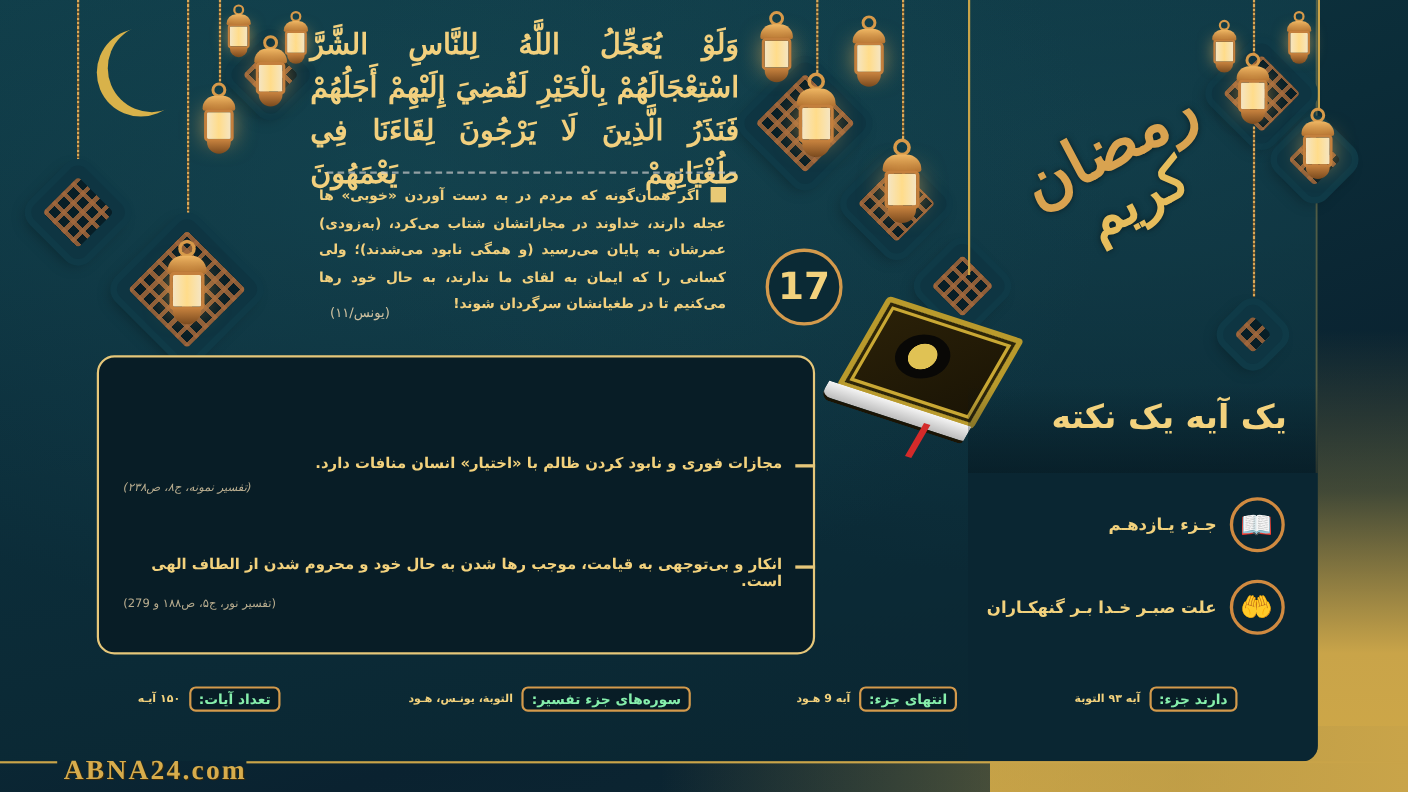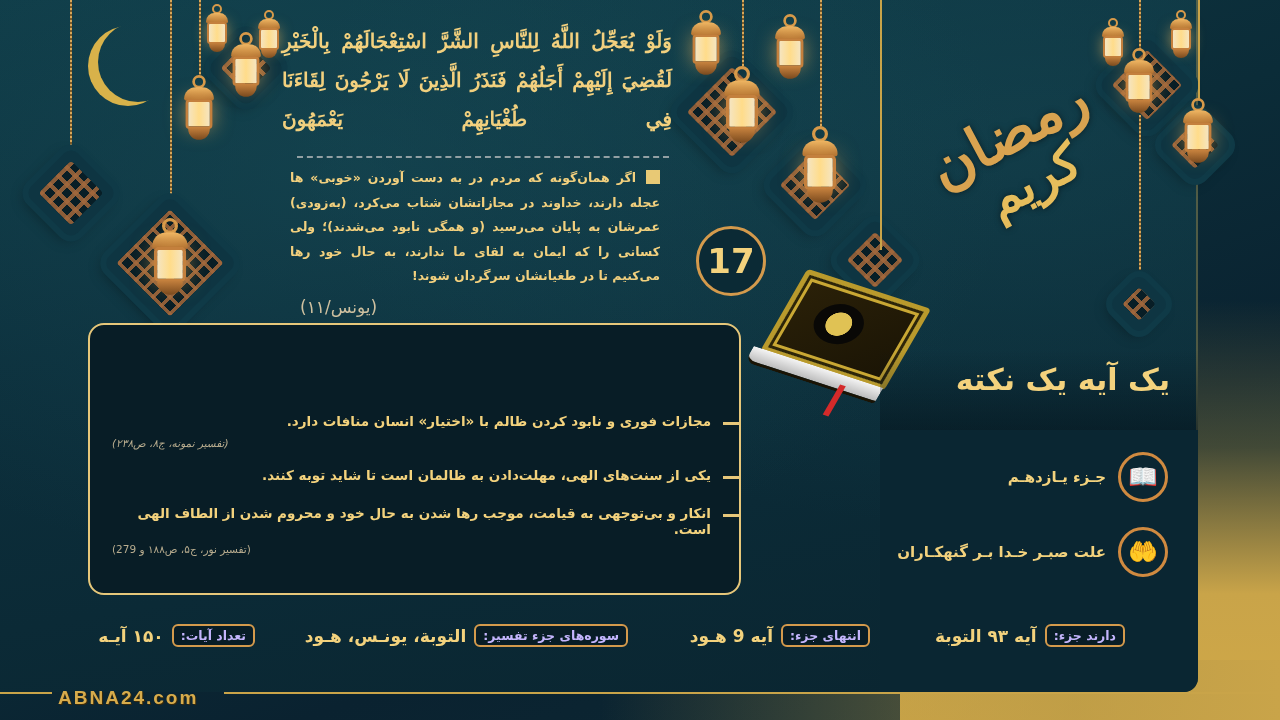--- a/index.html
+++ b/index.html
@@ -62,30 +62,30 @@
   
   .crescent {
     position:absolute; left:98px; top:22px; width:80px; height:80px; border-radius:50%;
     box-shadow: -10px 4px 0 0 #d8b24a;
   }
   
   .verse {
     position: absolute; left: 282px; top: 22px; width: 390px;
     direction: rtl; text-align: justify; text-align-last: justify;
     font-family: "DejaVu Serif", serif; font-weight: bold;
-    font-size: 20px; line-height: 39px; color: #f2d07e;
+    font-size: 26px; line-height: 39px; color: #f2d07e;
   }
   .dash-line { position:absolute; left:297px; top:156px; width:372px; border-top: 2px dashed #c9c9c9; opacity: 0.7; }
   .translation {
     position: absolute; left: 290px; top: 166px; width: 370px;
     direction: rtl; text-align: justify;
     font-size: 12.5px; line-height: 24.5px; color: #f2d07e; font-weight: bold;
   }
   .translation .bullet-sq { display:inline-block; width:14px; height:14px; background:#e8c975; margin-left:10px; vertical-align: -2px; }
-  .ref-small { position:absolute; left: 300px; top: 277px; font-size: 17px; color: #cfc1a0; direction: rtl; margin-top: 20px; }
+  .ref-small { position:absolute; left: 300px; top: 277px; font-size: 12px; color: #cfc1a0; direction: rtl; }
   
   .day-circle {
     position:absolute; left: 696px; top: 226px; width: 70px; height: 70px; border-radius: 50%;
     border: 3px solid #d49a4c; display:flex; align-items:center; justify-content:center;
     font-size: 34px; font-weight: bold; color: #f3d27d; background: #0b2a35;
   }
   
   .calligraphy {
     position:absolute; left: 905px; top: 55px; width: 230px; height: 200px;
     display:flex; align-items:center; justify-content:center;
@@ -138,28 +138,28 @@
     position:absolute; right: 28px; width: 600px; direction: rtl; text-align: right;
     font-size: 13.5px; font-weight: bold; color: #f3d27d;
   }
   .note::before {
     content:""; position:absolute; right: -30px; top: 9px; width: 18px; height: 3px; background: #e6c77a;
   }
   .note-ref { position:absolute; left: 22px; direction: rtl; font-size: 10.5px; color: #b9ad8f; }
   
   .stat { position:absolute; top: 624px; display:flex; align-items:center; direction: rtl; gap: 8px; }
   .stat-label {
-    border: 2px solid #d49a4c; border-radius: 6px; padding: 2px 7px; font-size: 12.5px; font-weight: bold; color: #c4b5fd; background: #081d26;
-  }
-  .stat-value { font-size: 17px; font-weight: bold; color: #f3d27d; text-align: center; }
+    border: 2px solid #d49a4c; border-radius: 6px; padding: 2px 7px; font-size: 12.5px; font-weight: bold; color: #86efac; background: #081d26;
+  }
+  .stat-value { font-size: 10px; font-weight: bold; color: #f3d27d; text-align: center; }
   
   .footer-line { position:absolute; top: 692px; height: 1.5px; background: #c9a449; }
   .brand {
     position:absolute; left: 58px; top: 687px;
-    font-family: Liberation Sans, sans-serif; font-weight: bold; font-size: 19px; letter-spacing: 2px;
+    font-family: Liberation Serif, serif; font-weight: bold; font-size: 25px; letter-spacing: 2px;
     color: #d7ac4c; text-shadow: 1px 1px 0 #3a2a0a;
   }
 </style>
 </head>
 <body>
 
 <div class="bg-gold"></div>
 <div class="bg-gold2"></div>
 
 <div class="main-card">
@@ -301,21 +301,20 @@
   <div class="info-label">جـزء یـازدهـم</div>
 </div>
 <div class="info-row" style="top:527px;">
   <div class="info-icon">🤲</div>
   <div class="info-label">علت صبـر خـدا بـر گنهکـاران</div>
 </div>
 
 <div class="notes-panel">
   <div class="note" style="top:88px;">مجازات فوری و نابود کردن ظالم با «اختیار» انسان منافات دارد.</div>
   <div class="note-ref" style="top:112px;font-style:italic;">(تفسیر نمونه، ج۸، ص۲۳۸)</div>
-  <div class="note" style="top:142px;">یکی از سنت‌های الهی، مهلت‌دادن به ظالمان است تا شاید توبه کنند.</div>
   <div class="note" style="top:180px;">انکار و بی‌توجهی به قیامت، موجب رها شدن به حال خود و محروم شدن از الطاف الهی است.</div>
   <div class="note-ref" style="top:218px;">(تفسیر نور، ج۵، ص۱۸۸ و 279)</div>
 </div>
 
 <div class="stat" style="right:155px;">
   <span class="stat-label">دارند جزء:</span>
   <span class="stat-value">آیه ۹۳ التوبة</span>
 </div>
 <div class="stat" style="right:410px;">
   <span class="stat-label">انتهای جزء:</span>

